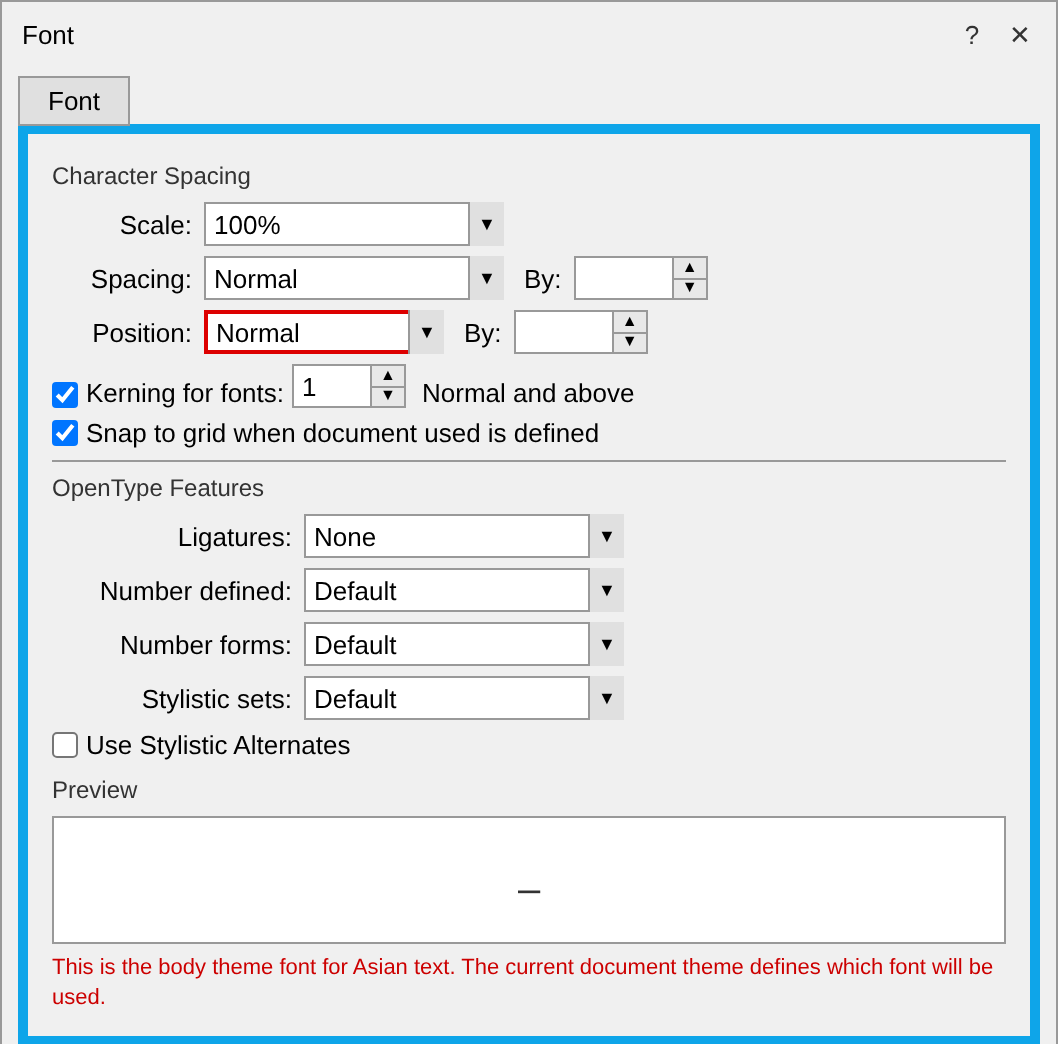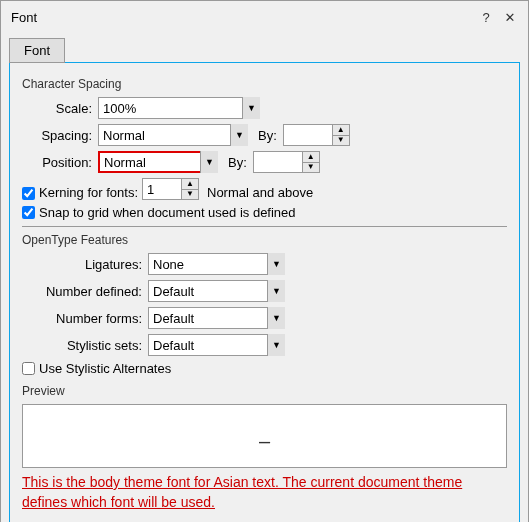--- a/index.html
+++ b/index.html
@@ -69,21 +69,21 @@
       margin-right: 2px;
       position: relative;
       bottom: -1px;
     }
     .tab.active {
       background: #f0f0f0;
       border-bottom-color: #f0f0f0;
       z-index: 1;
     }
     .content {
-      border: 1px solid #0ea5e9;
+      border: 5px solid #0ea5e9;
       margin: 0 8px 24px 8px;
       padding: 10px 12px;
       flex: 1;
       background: #f0f0f0;
     }
     .section-label {
       font-size: 12px;
       color: #333;
       margin-bottom: 6px;
       margin-top: 4px;
@@ -123,21 +123,21 @@
       bottom: 0;
       width: 18px;
       background: #e0e0e0;
       border-left: 1px solid #999;
       display: flex;
       align-items: center;
       justify-content: center;
       pointer-events: none;
       font-size: 9px;
     }
-    .select-scale { width: 162px; }
+    .select-scale { width: 150px; }
     .select-normal { width: 150px; }
     .select-position {
       width: 120px;
       border: 2px solid #d00;
     }
     .by-label {
       font-size: 13px;
       margin-left: 4px;
     }
     .spinner-wrapper {
@@ -211,46 +211,45 @@
       align-items: center;
       margin-bottom: 5px;
       gap: 6px;
     }
     .opentype-label {
       width: 120px;
       text-align: right;
       font-size: 13px;
       flex-shrink: 0;
     }
-    .select-opentype { width: 137px; }
+    .select-opentype { width: 160px; }
     .preview-section {
       margin-top: 8px;
     }
     .preview-box {
       border: 1px solid #999;
       background: white;
       height: 64px;
       margin-top: 4px;
       display: flex;
       align-items: center;
       justify-content: center;
       position: relative;
     }
     .preview-dash {
       font-size: 20px;
       color: #333;
       position: absolute;
       bottom: 14px;
     }
     .preview-info {
-      font-size: 14px;
+      font-size: 11px;
       color: #c00;
       margin-top: 5px;
       line-height: 1.4;
-      text-decoration: underline;
     }
   </style>
 </head>
 <body>
 
 <div class="dialog">
 
   <div class="title-bar">
     <div class="title-bar-left">
       <span class="title-text">Font</span>

